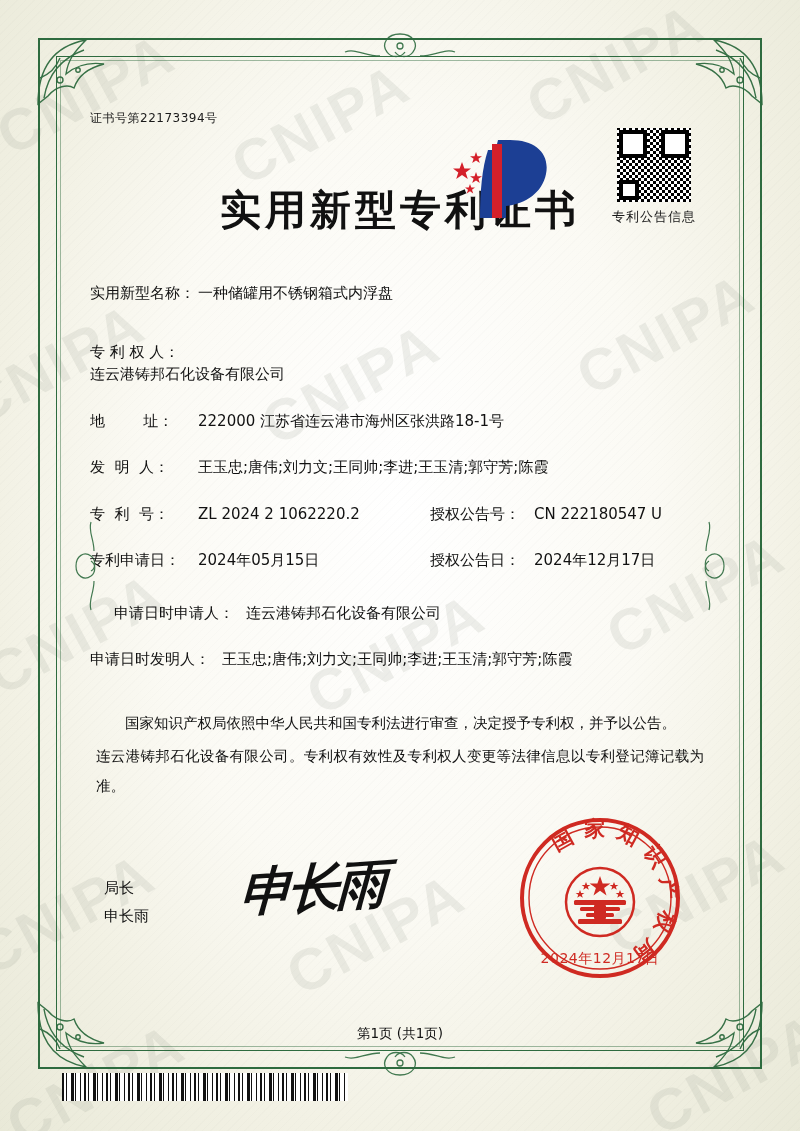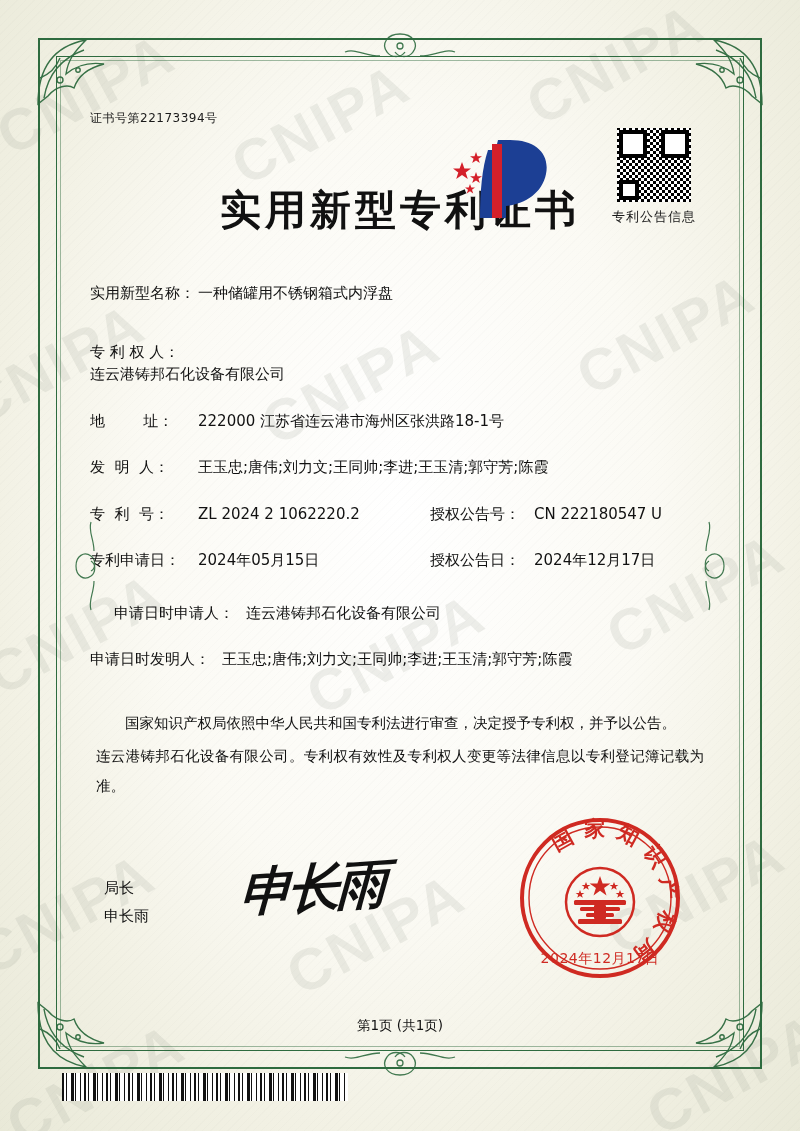--- a/index.html
+++ b/index.html
@@ -158,21 +158,21 @@
   #seal svg { width:100%; height:100%; display:block; }
   .seal-date {
     position:absolute; left:0; right:0; bottom:18px;
     text-align:center; color:#cf2a22; font-size:14px;
     font-family:"DejaVu Sans","Liberation Sans",sans-serif;
     letter-spacing:.5px;
   }
 
   
   .page-footer {
-    position:absolute; left:0; right:0; bottom:96px;
+    position:absolute; left:0; right:0; bottom:88px;
     text-align:center; font-size:13.5px; color:#111;
   }
 
   
   #barcode {
     position:absolute; left:62px; bottom:30px; width:286px; height:28px;
     background:
       repeating-linear-gradient(90deg,
         #111 0 2px, #fff 2px 4px, #111 4px 5px, #fff 5px 9px,
         #111 9px 12px, #fff 12px 13px, #111 13px 14px, #fff 14px 18px,

